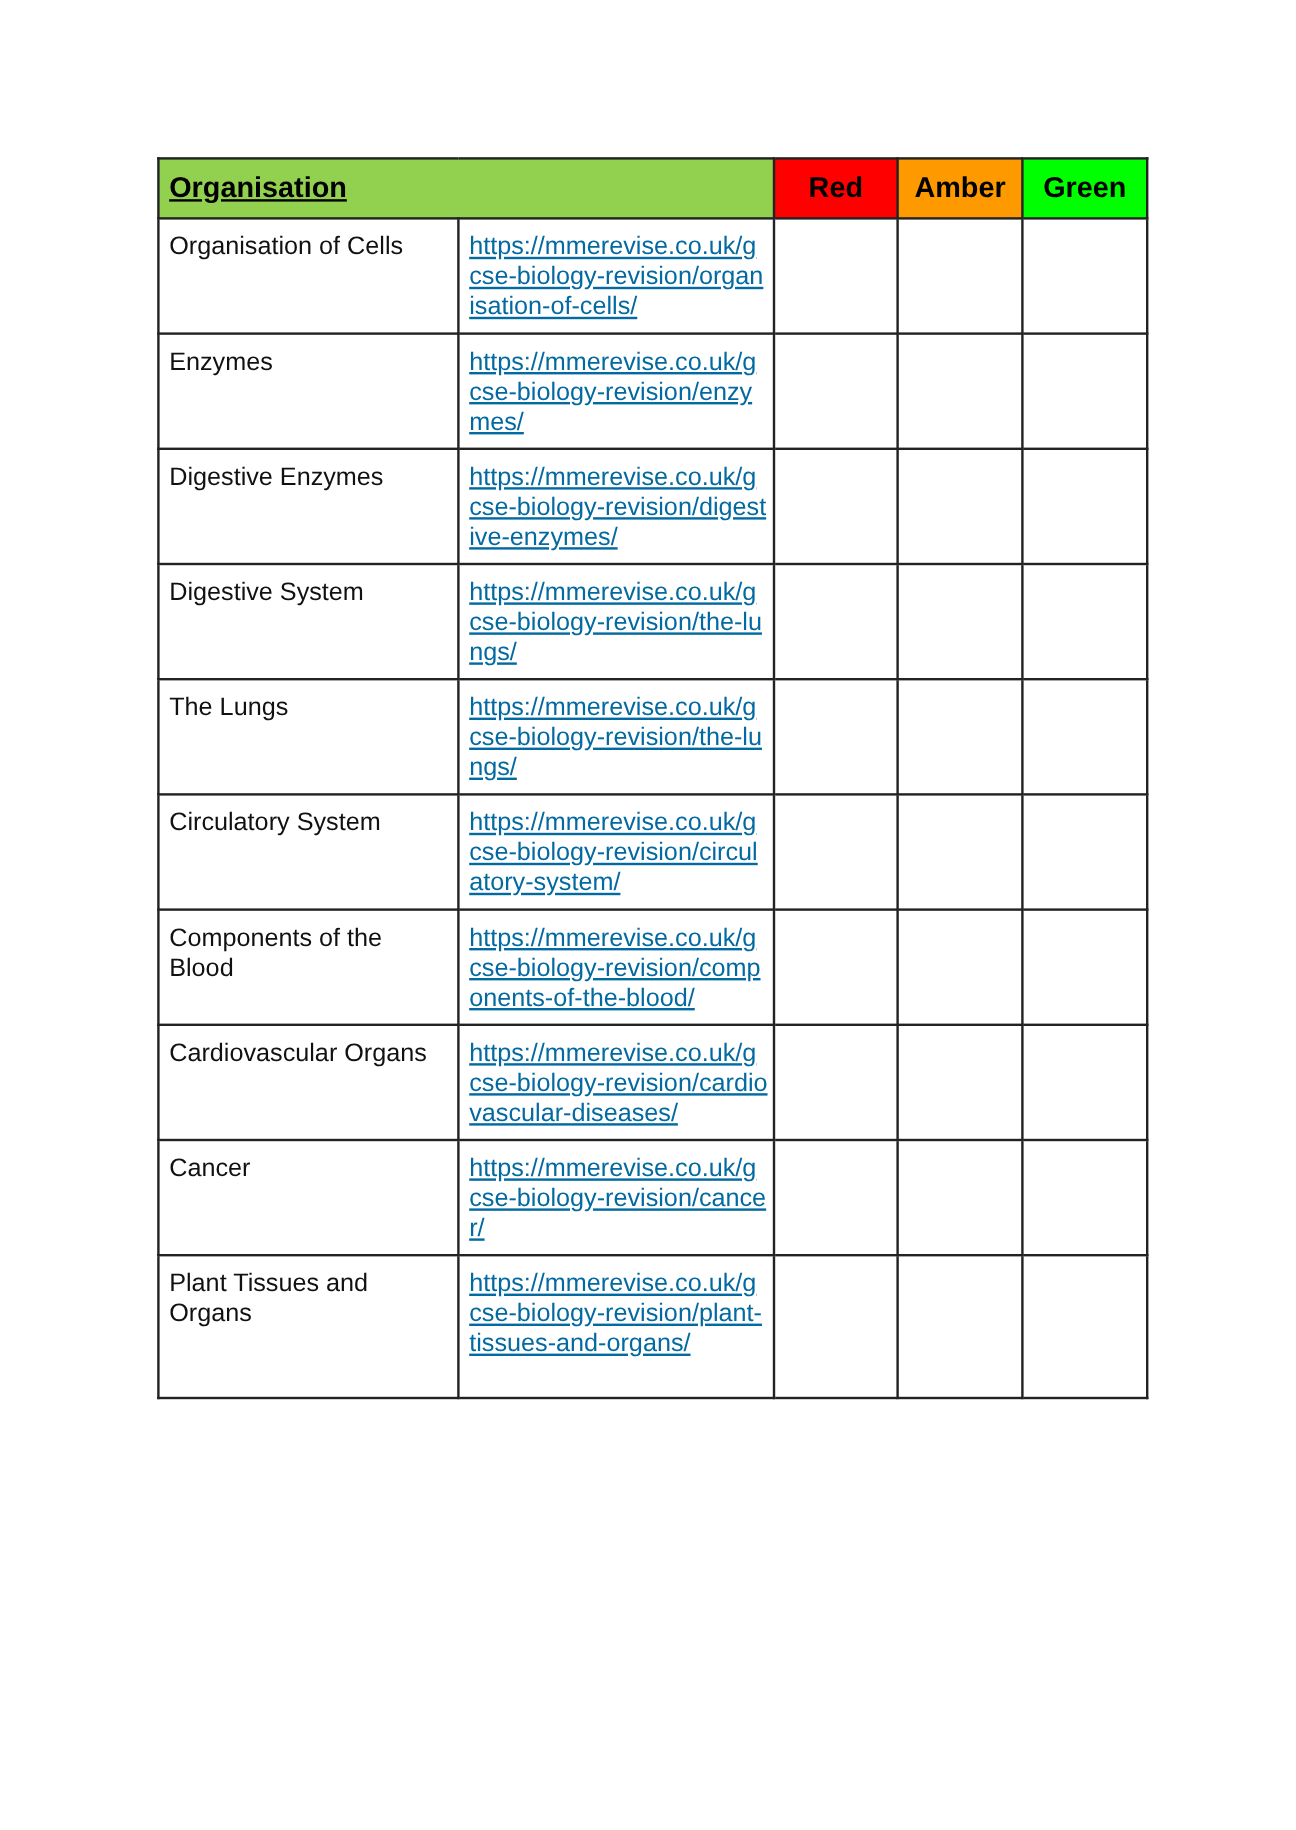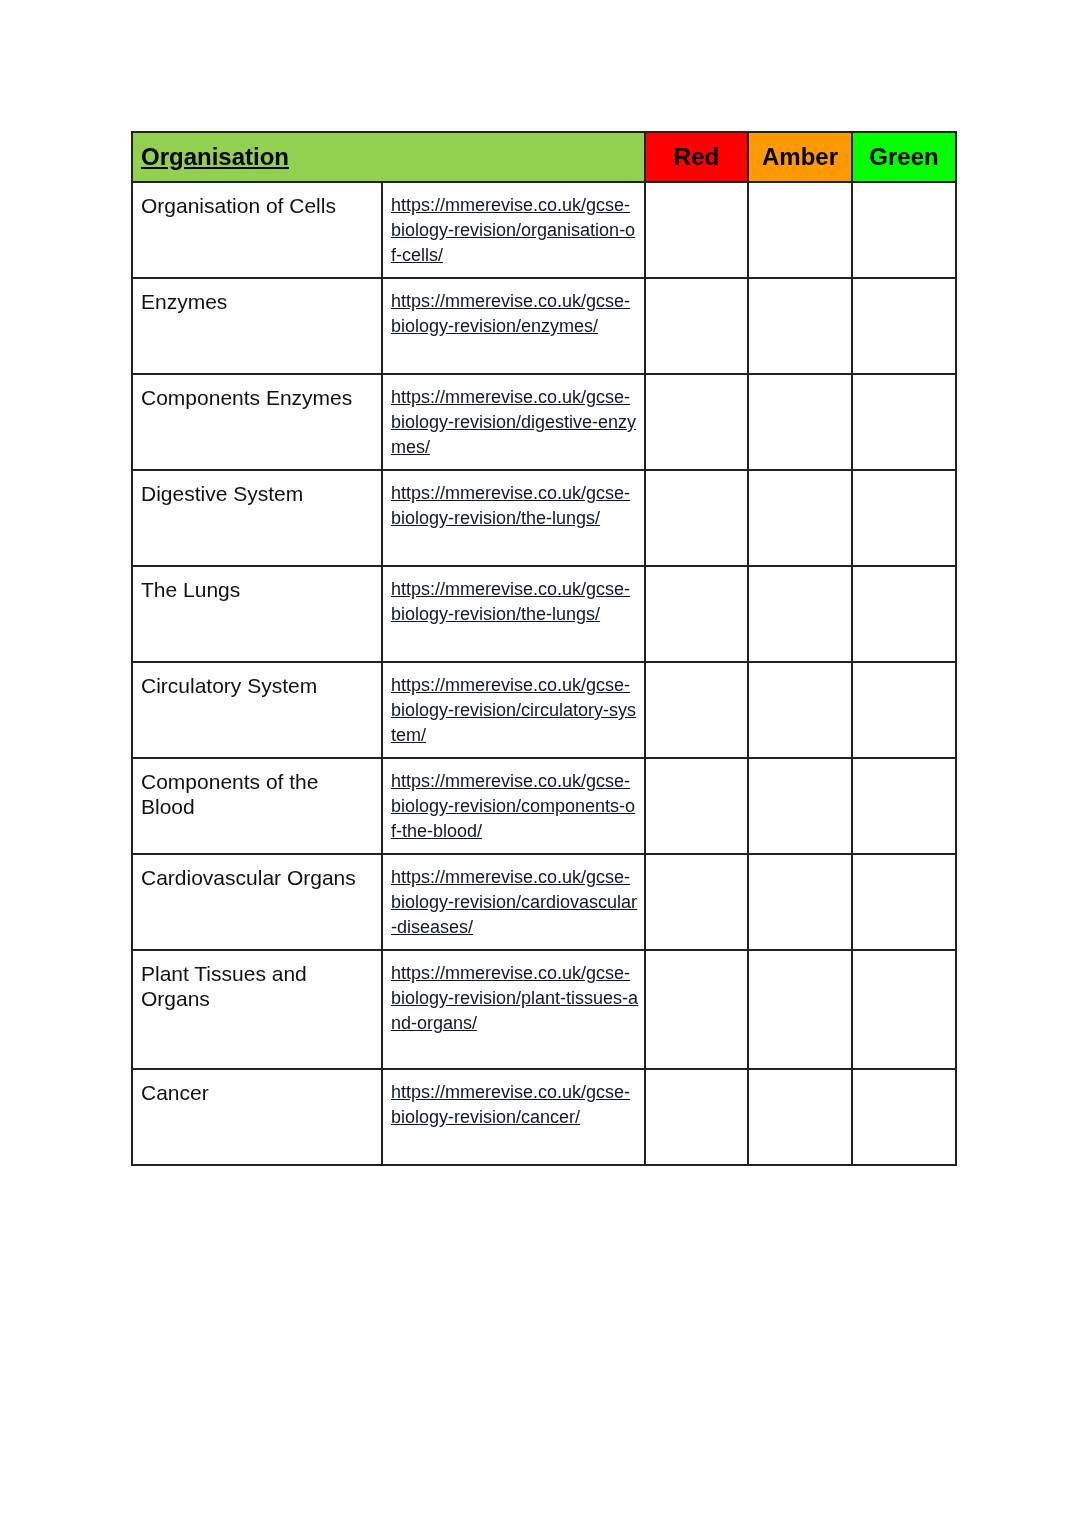--- a/index.html
+++ b/index.html
@@ -13,21 +13,21 @@
     vertical-align:top;
     padding:0;
   }
   th { font-weight:bold; font-size:24px; height:48px; vertical-align:middle !important; }
   th.title { background:#92d050; text-align:left; padding-left:8px !important;text-decoration:underline; }
   th.red { background:#ff0000; }
   th.amber { background:#ff9900; text-align:center; }
   th.green { background:#00ff00; text-align:center; }
   td.topic { font-size:21px; color:#111; padding:10px 8px 0 8px !important; line-height:25px; }
   td.link { padding:10px 4px 0 8px !important; }
-  td.link a { color:#0f172a; text-decoration:underline; font-size:18px; line-height:25px; word-break:break-all; display:block; }
+  td.link a { color:#0369a1; text-decoration:underline; font-size:21px; line-height:25px; word-break:break-all; display:block; }
   tr.row td { height:84px;border-radius:26px; }
   tr.row.last td { height:107px; }
 </style>
 </head>
 <body>
 
 <table class="tracker">
   <colgroup>
     <col style="width:250px">
       <col style="width:263px">
@@ -58,21 +58,21 @@
     <td class="topic"><span>Enzymes</span></td>
     <td class="link">
           <a href="#">https://mmerevise.co.uk/gcse-biology-revision/enzymes/</a>
         </td>
     <td></td>
     <td></td>
     <td></td>
   </tr>
 
   <tr class="row">
-    <td class="topic"><span>Components Enzymes</span></td>
+    <td class="topic"><span>Digestive Enzymes</span></td>
     <td class="link">
           <a href="#">https://mmerevise.co.uk/gcse-biology-revision/digestive-enzymes/</a>
         </td>
     <td></td>
     <td></td>
     <td></td>
   </tr>
 
   <tr class="row">
     <td class="topic"><span>Digestive System</span></td>
@@ -119,33 +119,33 @@
     <td class="topic"><span>Cardiovascular Organs</span></td>
     <td class="link">
           <a href="#">https://mmerevise.co.uk/gcse-biology-revision/cardiovascular-diseases/</a>
         </td>
     <td></td>
     <td></td>
     <td></td>
   </tr>
 
 
+  <tr class="row">
+    <td class="topic"><span>Cancer</span></td>
+    <td class="link">
+          <a href="#">https://mmerevise.co.uk/gcse-biology-revision/cancer/</a>
+        </td>
+    <td></td>
+    <td></td>
+    <td></td>
+  </tr>
+
   <tr class="row last">
     <td class="topic"><span>Plant Tissues and Organs</span></td>
     <td class="link">
           <a href="#">https://mmerevise.co.uk/gcse-biology-revision/plant-tissues-and-organs/</a>
         </td>
     <td></td>
     <td></td>
     <td></td>
   </tr>
-
-  <tr class="row">
-    <td class="topic"><span>Cancer</span></td>
-    <td class="link">
-          <a href="#">https://mmerevise.co.uk/gcse-biology-revision/cancer/</a>
-        </td>
-    <td></td>
-    <td></td>
-    <td></td>
-  </tr>
 </tbody>
 </table>
 
 </body></html>

